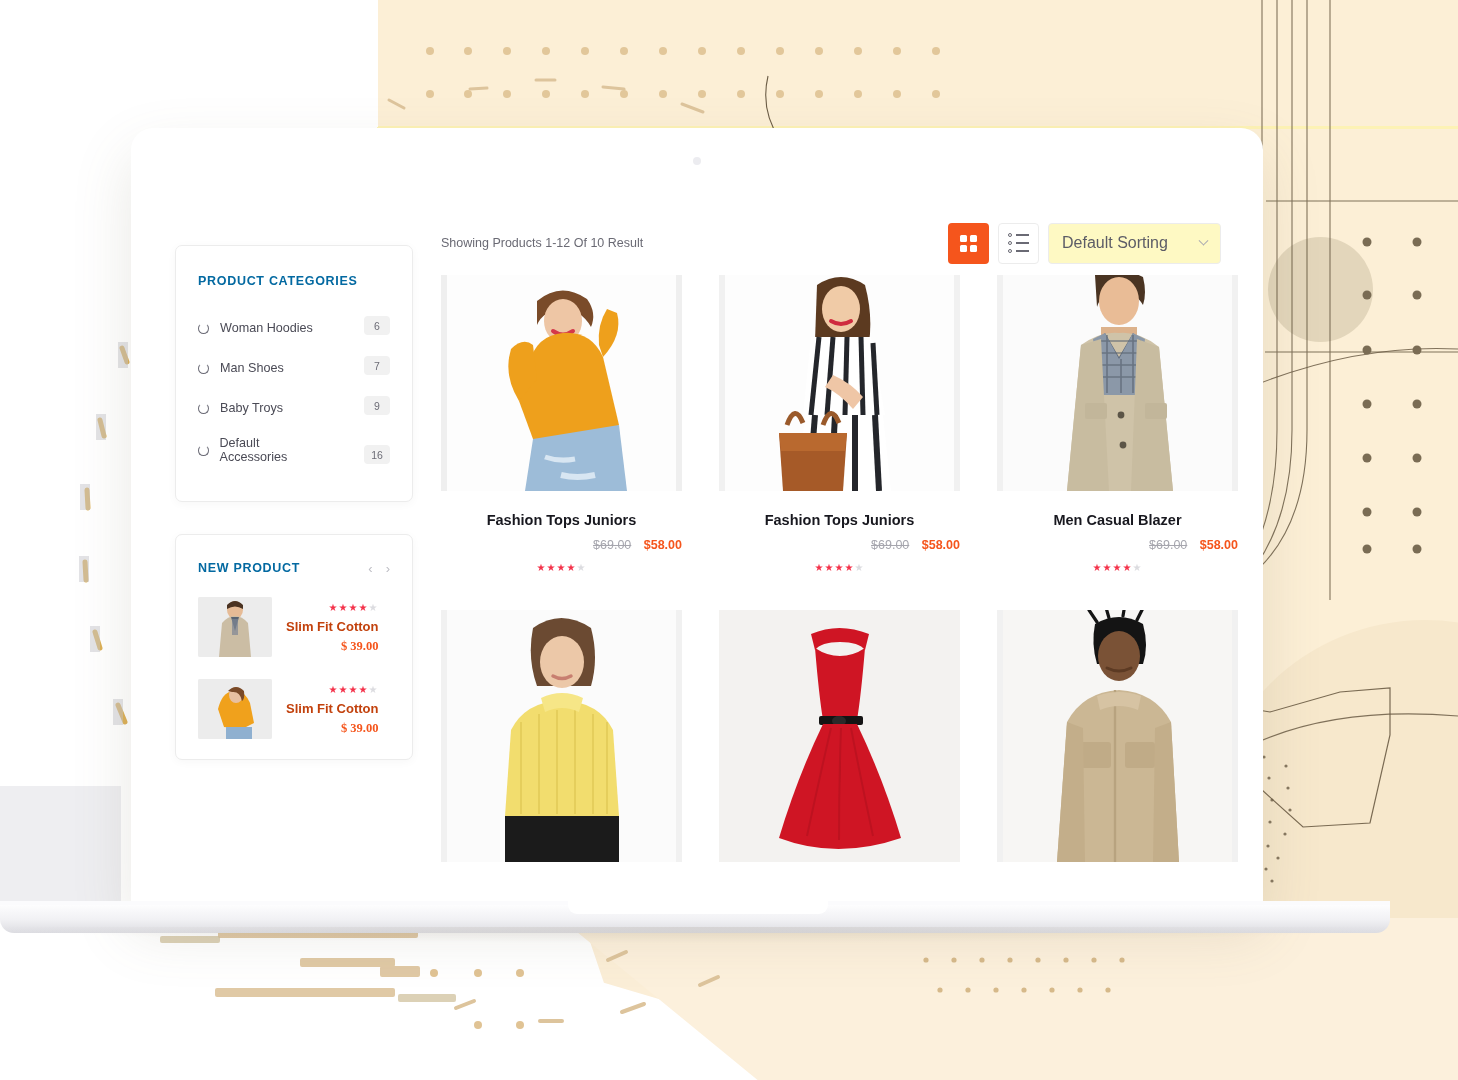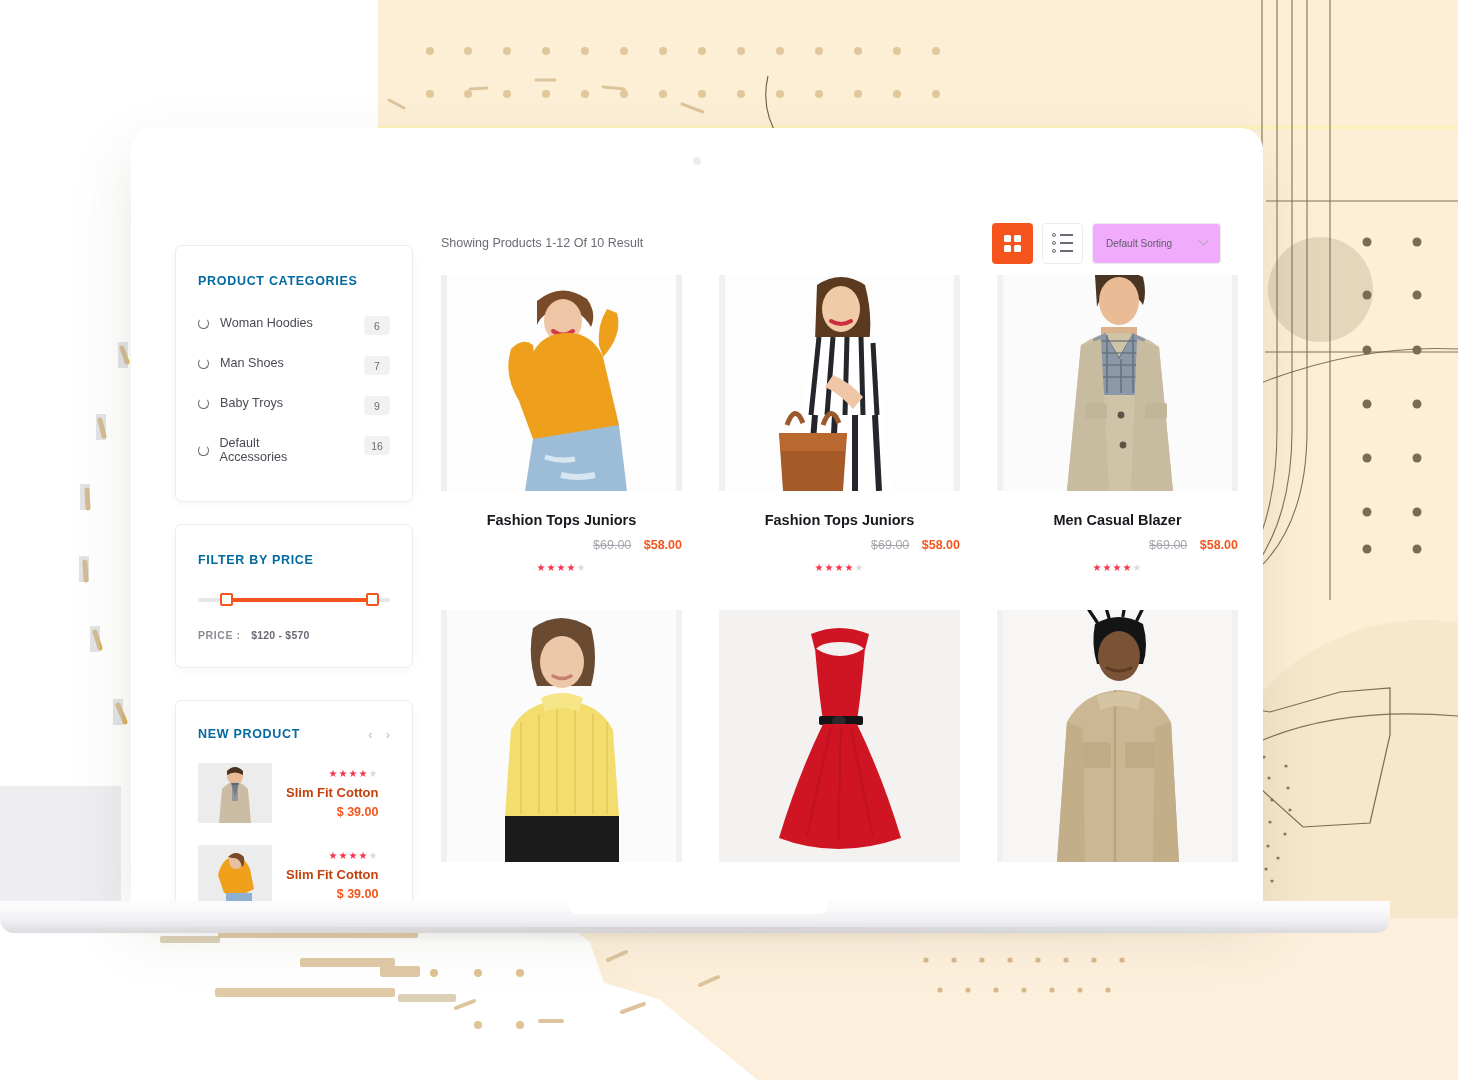--- a/index.html
+++ b/index.html
@@ -88,21 +88,21 @@
     background: #fff; border: 1px solid #ececec; border-radius: 7px;
     box-shadow: 0 2px 10px rgba(0,0,0,.035);
   }
   .card-title {
     font-size: 12.5px; font-weight: 700; letter-spacing: .7px; color: #0369a1;
     text-transform: uppercase;
   }
   .cat-card { padding: 28px 22px 22px 22px; }
   .cat-list { margin-top: 22px; }
   .cat-row {
-    display: flex; align-items: flex-start; justify-content: space-between;
+    display: flex; align-items: flex-end; justify-content: space-between;
     padding: 6px 0 6px 0; margin-bottom: 9px; cursor: pointer; gap: 40px;
   }
   .cat-left { display: flex; align-items: center; gap: 11px; }
   .ring {
     width: 11px; height: 11px; border: 1.6px solid #6b6b76; border-radius: 50%;
     border-top-color: transparent; display: inline-block;
   }
   .cat-name { font-size: 12.6px; color: #4a4a55; }
   .cat-count {
     min-width: 26px; height: 19px; background: #f1f1f1; border-radius: 4px;
@@ -133,21 +133,21 @@
   .price-label b { color: #6a6a74; font-weight: 600; margin-left: 7px; letter-spacing: .2px; }
 
   .new-card { margin-top: 32px; padding: 26px 22px 10px 22px; height: 226px; overflow: hidden; text-align: right; }
   .new-head { display: flex; align-items: center; justify-content: space-between; }
   .arrows { display: flex; gap: 13px; }
   .arw { font-size: 13px; color: #bdbdc4; cursor: pointer; line-height: 1; }
   .np-item { display: flex; gap: 14px; align-items: center; margin-top: 22px; }
   .np-thumb { width: 74px; height: 60px; background: #ececec; border-radius: 2px; overflow: hidden; position: relative; flex: none; }
   .np-info { padding-top: 2px; }
   .np-title { font-size: 13px; font-weight: 700; color: #c2410c; margin-top: 6px; }
-  .np-price { font-size: 12.5px; color: #f5551c; font-weight: 600; margin-top: 5px; }
+  .np-price { font-size: 12.5px; color: #f5551c; font-weight: 600; margin-top: 5px; font-family: Liberation Serif, serif; }
 
   .stars { font-size: 10px; letter-spacing: 1px; line-height: 1; }
   .stars .on { color: #f4324a; }
   .stars .off { color: #dcdce0; }
 
   
   .main { position: absolute; left: 266px; top: 0px; width: 780px; }
   .toolbar { display: flex; align-items: center; justify-content: space-between; height: 52px; margin-top: 34px; }
   .showing { font-size: 12.5px; color: #6a6a74; }
   .tools { display: flex; align-items: center; gap: 9px; }
@@ -157,23 +157,23 @@
   }
   .viewbtn.active { background: #f5551c; }
   .viewbtn.plain { background: #fff; border: 1px solid #ececec; }
   .gridicon { display: grid; grid-template-columns: 7px 7px; grid-template-rows: 7px 7px; gap: 3px; }
   .gridicon i { background: #fff; border-radius: 1.5px; display: block; }
   .listicon { display: flex; flex-direction: column; gap: 4px; }
   .listicon span { display: flex; align-items: center; gap: 4px; }
   .listicon em { width: 4px; height: 4px; border: 1px solid #6a6a74; border-radius: 50%; display: block; }
   .listicon b { width: 13px; height: 1.4px; background: #6a6a74; display: block; }
   .sortbox {
-    width: 129px; height: 41px; border: 1px solid #ececec; border-radius: 4px; background: #f0abfc;
+    width: 173px; height: 41px; border: 1px solid #ececec; border-radius: 4px; background: #fef9c3;
     display: flex; align-items: center; justify-content: space-between; padding: 0 13px;
-    font-size: 10px; color: #5c5c66; cursor: pointer;
+    font-size: 16px; color: #5c5c66; cursor: pointer;
   }
   .chev { width: 7px; height: 7px; border-right: 1.4px solid #a9a9b2; border-bottom: 1.4px solid #a9a9b2;
           transform: rotate(45deg) translate(-2px,-2px); }
 
   .grid { display: grid; grid-template-columns: repeat(3, 241px); gap: 37px; margin-top: 6px; }
   .prod-img { width: 241px; height: 216px; background: #efefef; position: relative; overflow: hidden; }
   .prod-title { text-align: center; font-size: 14.5px; font-weight: 700; color: #18181f; margin-top: 21px; }
   .prod-price { text-align: right; margin-top: 10px; font-size: 12.5px; }
   .prod-price .old { color: #a6a6ae; text-decoration: line-through; margin-right: 9px; }
   .prod-price .new { color: #f5551c; font-weight: 600; }
@@ -403,33 +403,20 @@
                 <span class="cat-left">
                   <span class="ring"></span>
                   <span class="cat-name">Default Accessories</span>
                 </span>
                 <span class="cat-count">16</span>
               </div>
 
             </div>
           </section>
 
-          <section class="card price-card">
-            <div class="card-title">FILTER BY PRICE</div>
-            <div class="slider-wrap">
-              <div class="slider-track"></div>
-              <div class="slider-fill"></div>
-              <div class="slider-knob knob-a"></div>
-              <div class="slider-knob knob-b"></div>
-            </div>
-            <div class="price-label">
-              <span>PRICE :</span>
-              <b>$120 - $570</b>
-            </div>
-          </section>
 
           <section class="card new-card">
             <div class="new-head">
               <div class="card-title">NEW PRODUCT</div>
               <div class="arrows">
                 <span class="arw">‹</span>
                 <span class="arw">›</span>
               </div>
             </div>
 

